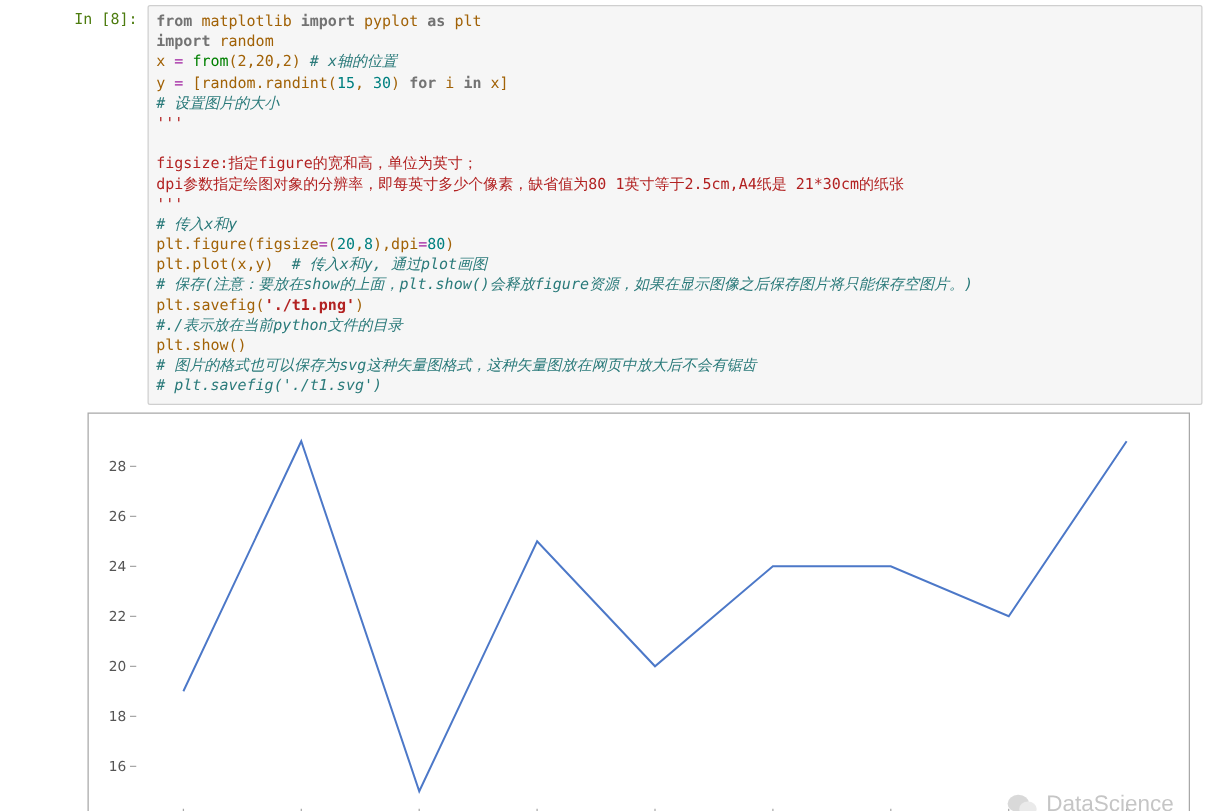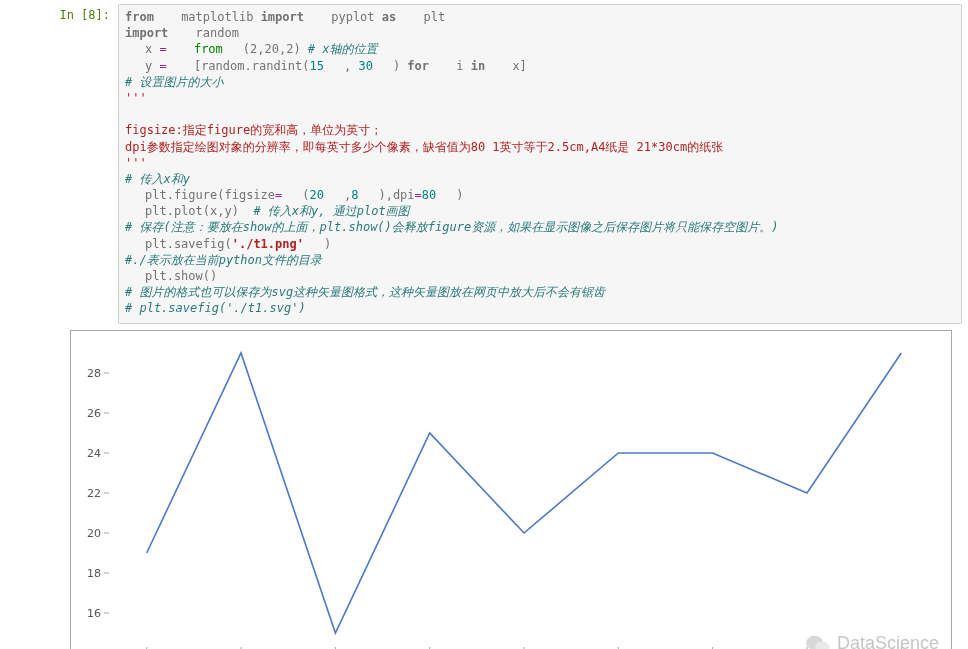--- a/index.html
+++ b/index.html
@@ -32,21 +32,21 @@
     flex: 1;
     background: #f6f6f6;
     border: 1px solid #cfcfcf;
     border-radius: 2px;
     padding: 4px 6px 6px 6px;
     line-height: 1.35;
     white-space: pre;
     overflow: hidden;
   }
   .kw   { color: #737373; font-weight: bold; }
-  .nm   { color: #737373; margin-left: 20px; }
+  .nm   { color: #a16207; }
   .op   { color: #a020a0; }
   .num  { color: #008080; margin-top: 12px; }
   .bi   { color: #008000; }
   .cmt  { color: #2a7a7a; font-style: italic; }
   .str  { color: #b22222; font-weight: bold; }
   .red  { color: #b22222; }
   .output-wrap {
     margin-left: 64px;
     margin-top: 6px;
   }

